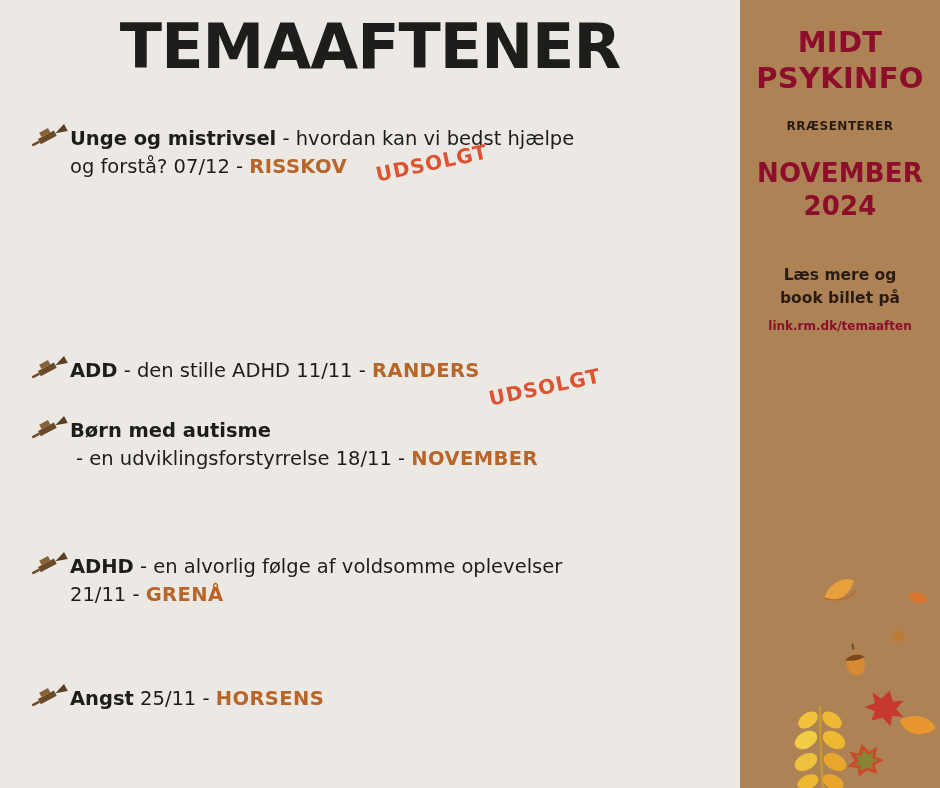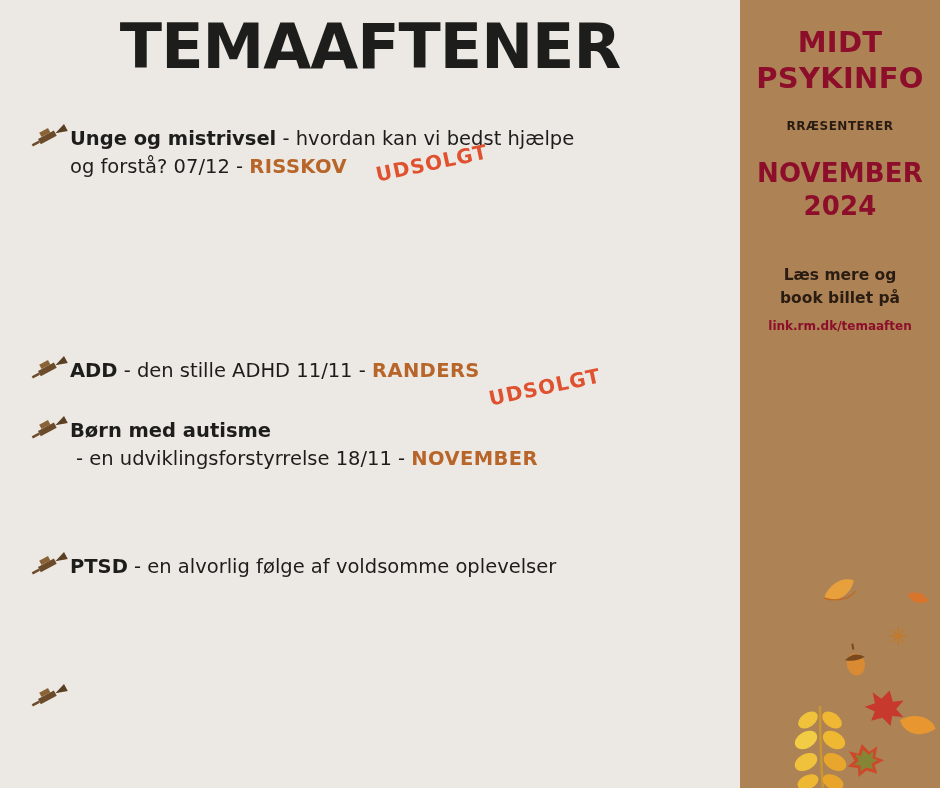--- a/index.html
+++ b/index.html
@@ -222,36 +222,45 @@
           <svg width="40" height="34" viewBox="0 0 40 34">
             <g transform="rotate(-28 20 17)">
               <path d="M8 14 L26 14 L26 20 L8 20 Z" fill="#6b4b2a"></path>
               <path d="M12 9 L22 9 L22 14 L12 14 Z" fill="#8a6238"></path>
               <path d="M26 17 L38 13 L38 21 Z" fill="#5b3f22"></path>
               <path d="M8 17 L0 17" stroke="#6b4b2a" stroke-width="2.4"></path>
             </g>
           </svg>
         </span>
         <div class="evt-text">
-          <span class="b">PTSD</span>
+          <span class="b">ADHD</span>
           <span>- en alvorlig følge af voldsomme oplevelser</span>
+          <span class="line2">
+            <span>21/11 -</span>
+            <span class="city">GRENÅ</span>
+          </span>
         </div>
       </div>
 
       <div class="event" style="min-height:80px; padding-top:10px;">
         <span class="pin">
           <svg width="40" height="34" viewBox="0 0 40 34">
             <g transform="rotate(-28 20 17)">
               <path d="M8 14 L26 14 L26 20 L8 20 Z" fill="#6b4b2a"></path>
               <path d="M12 9 L22 9 L22 14 L12 14 Z" fill="#8a6238"></path>
               <path d="M26 17 L38 13 L38 21 Z" fill="#5b3f22"></path>
               <path d="M8 17 L0 17" stroke="#6b4b2a" stroke-width="2.4"></path>
             </g>
           </svg>
         </span>
+        <div class="evt-text">
+          <span class="b">Angst</span>
+          <span>25/11 -</span>
+          <span class="city">HORSENS</span>
+        </div>
       </div>
 
     </div>
   </div>
 
   <div class="right">
     <div class="brand">
       <div>MIDT</div>
       <div>PSYKINFO</div>
     </div>

